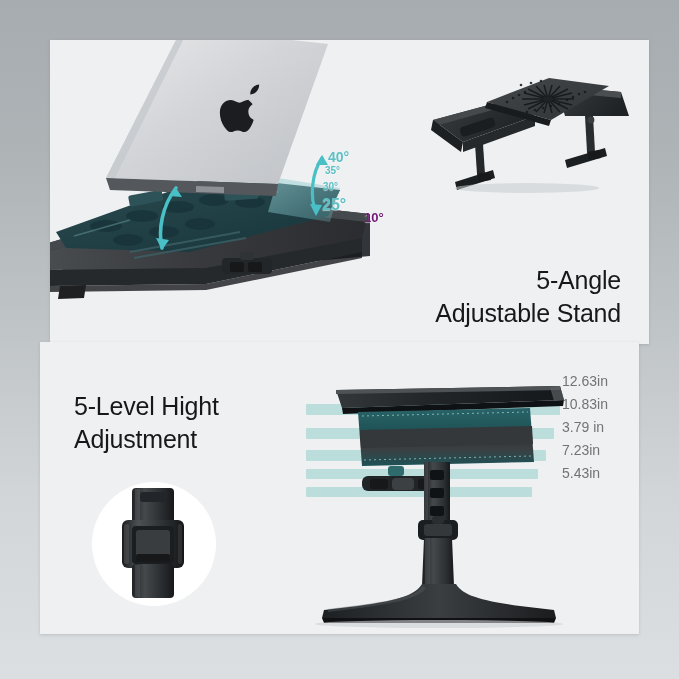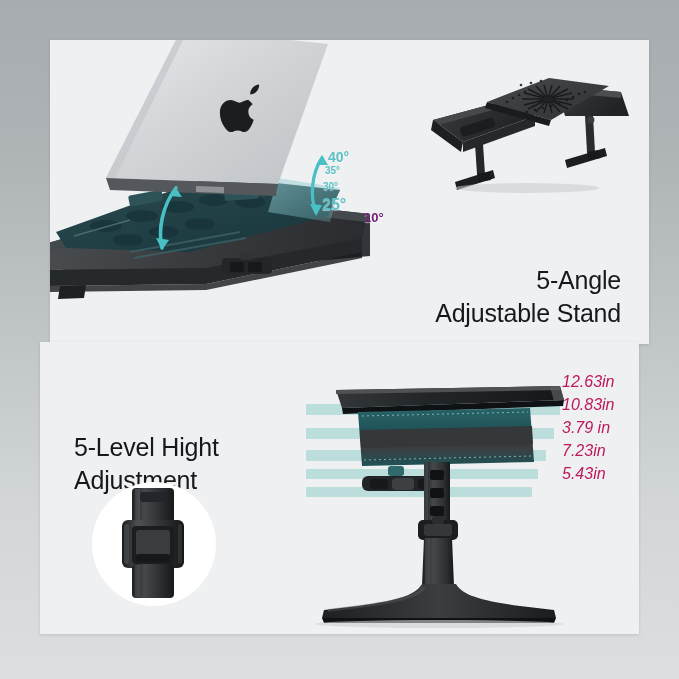--- a/index.html
+++ b/index.html
@@ -38,21 +38,21 @@
   .headline {
     position: absolute;
     color: #17181a;
     font-weight: 400;
     font-size: 25px;
     line-height: 1.32;
     letter-spacing: -0.2px;
     white-space: pre-line;
   }
   #headline-angle { right: 28px; top: 224px; text-align: right; }
-  #headline-height { left: 74px; top: 390px; text-align: left; margin-top: 41px; }
+  #headline-height { left: 74px; top: 390px; text-align: left; }
 
   
   .angle-labels {
     position: absolute;
     left: 312px;
     top: 150px;
     width: 52px;
     height: 72px;
   }
   .angle-label {
@@ -71,27 +71,26 @@
   .angle-label.a4 { left: 2px;  top: 61px; font-size: 13px; color:#701a75;margin-left:40px; }
 
   
   .height-labels {
     position: absolute;
     left: 562px;
     top: 374px;
     width: 74px;
   }
   .height-label {
-    color: #be185d;
-    font-size: 16px;
+    color: #737373;
+    font-size: 14px;
     line-height: 1;
     font-weight: 400;
     white-space: nowrap;
     height: 23px;
-    font-style: italic;
   }
 
   
   .band {
     position: absolute;
     background: #b6dcdb;
     opacity: 0.92;
     border-radius: 1px;
   }
   .band.b0 { left: 306px; top: 404px; width: 254px; height: 11px; }

